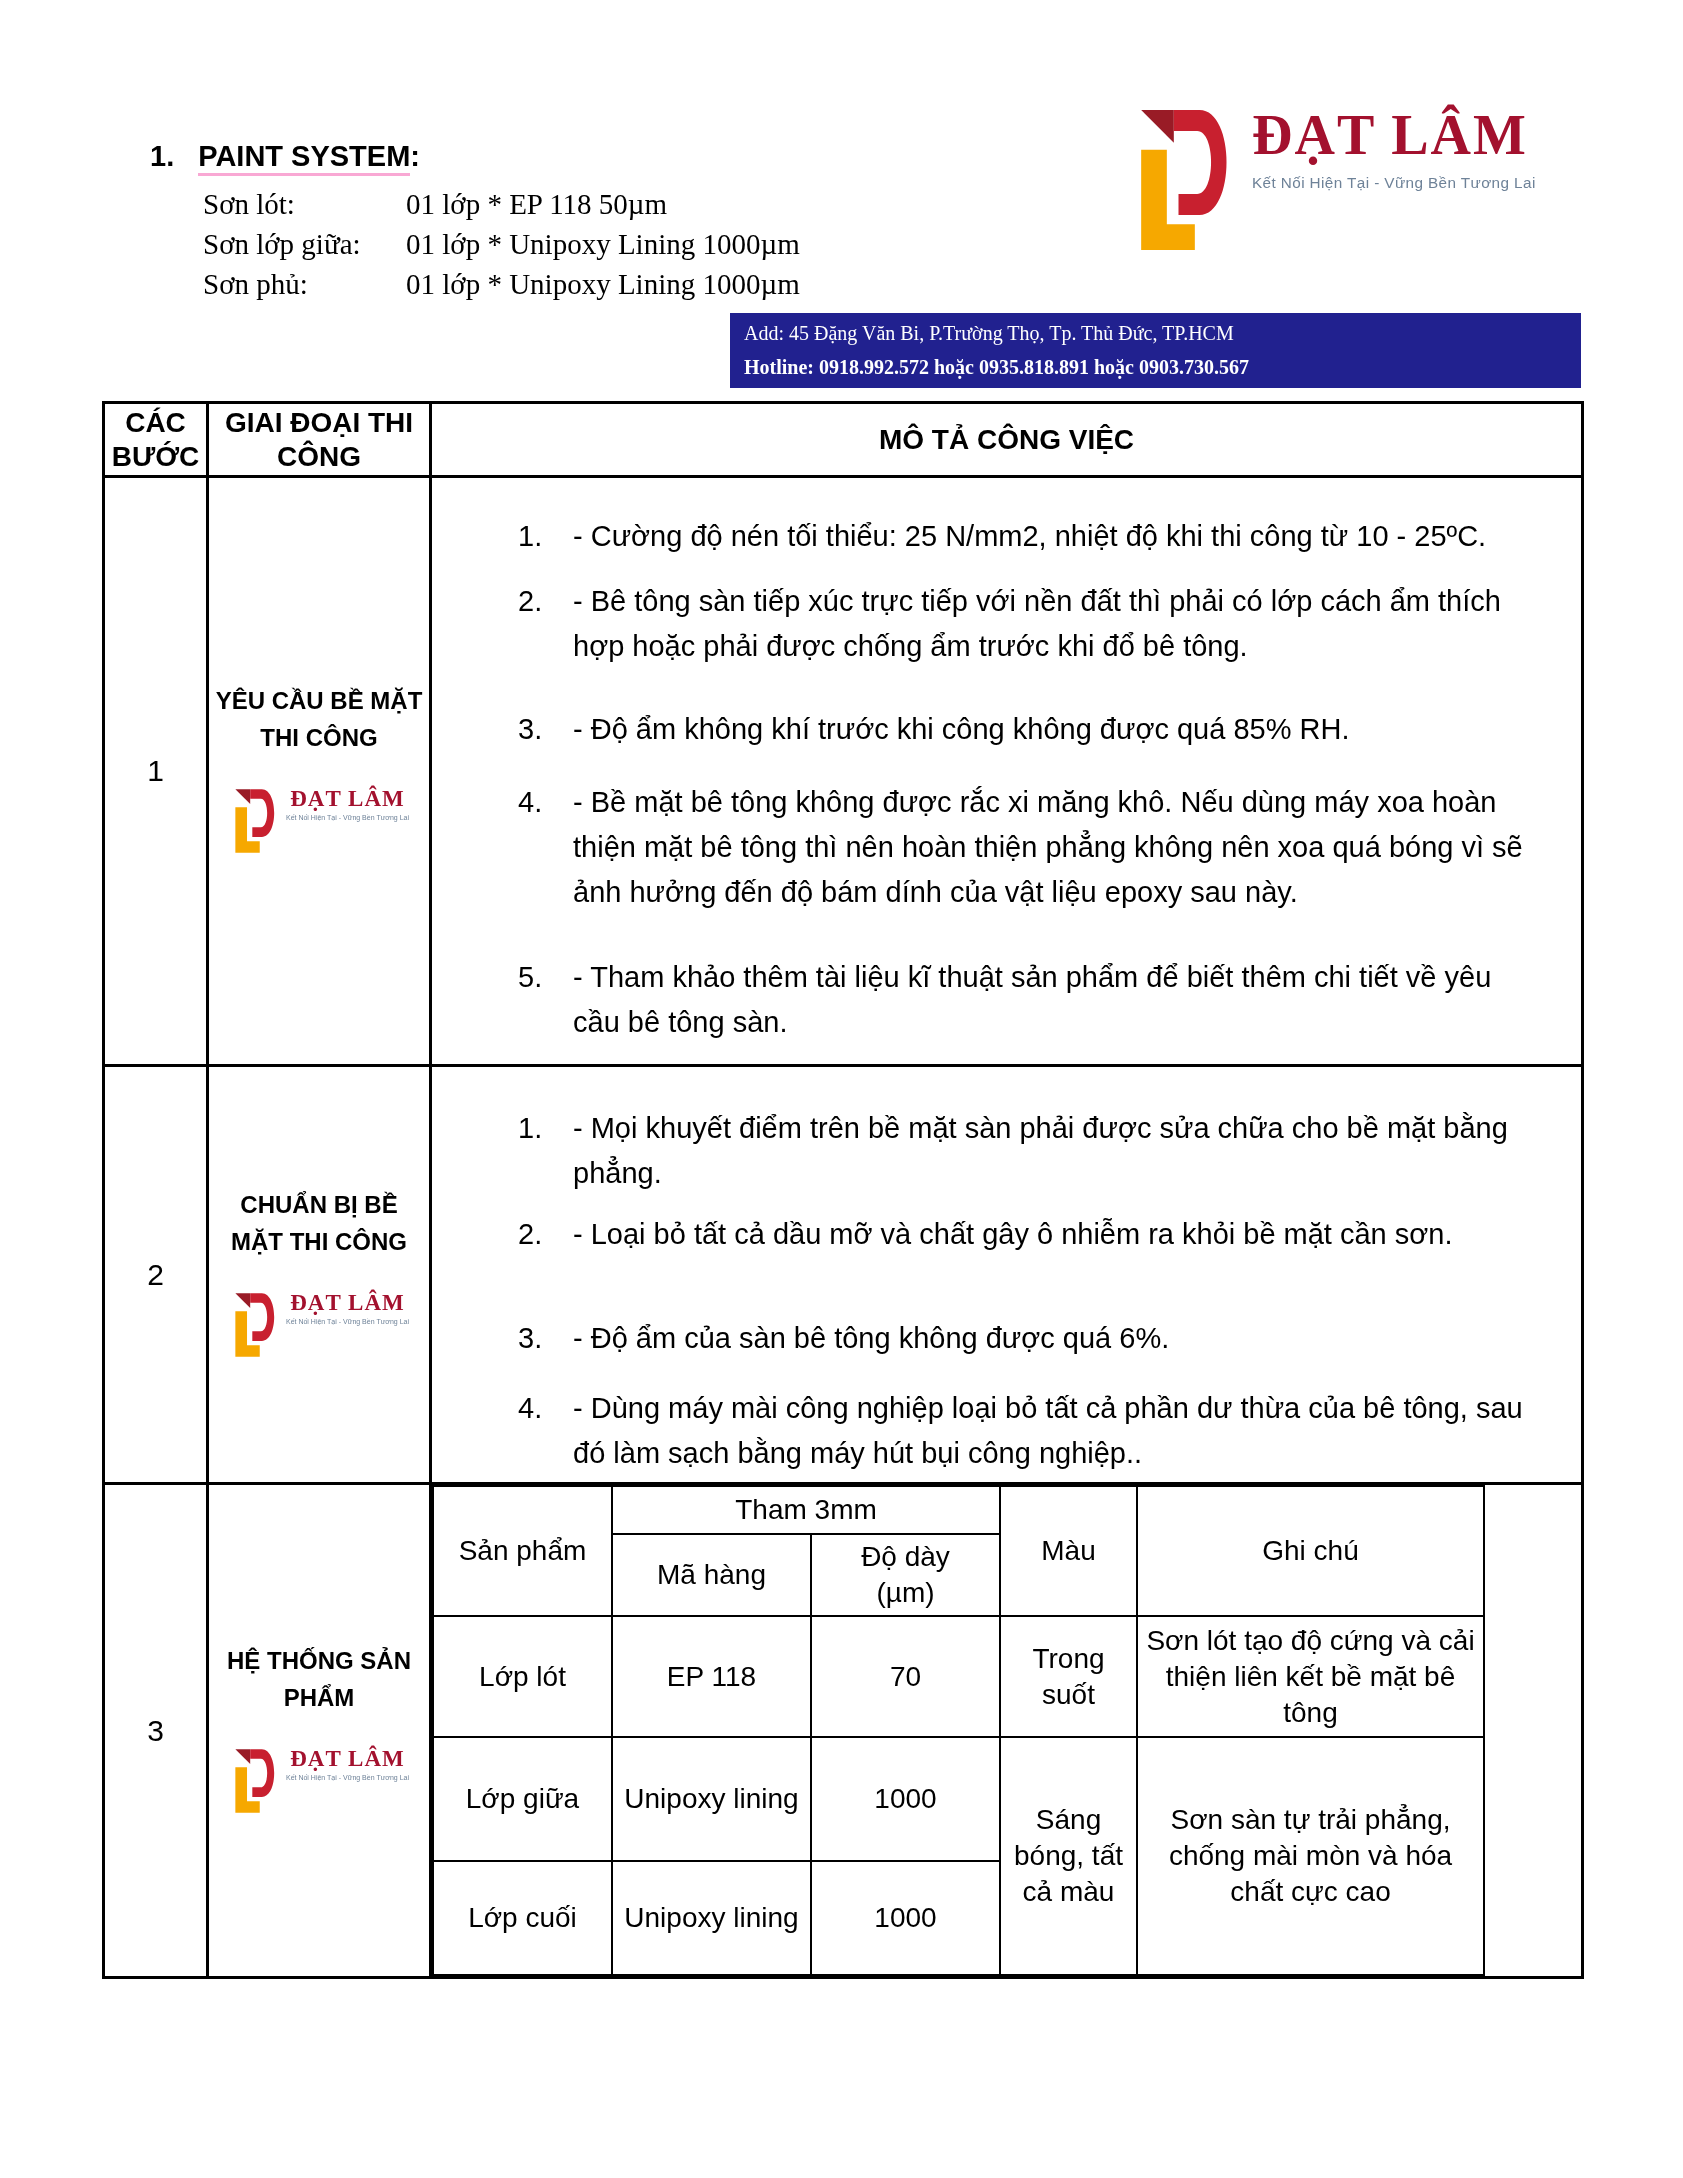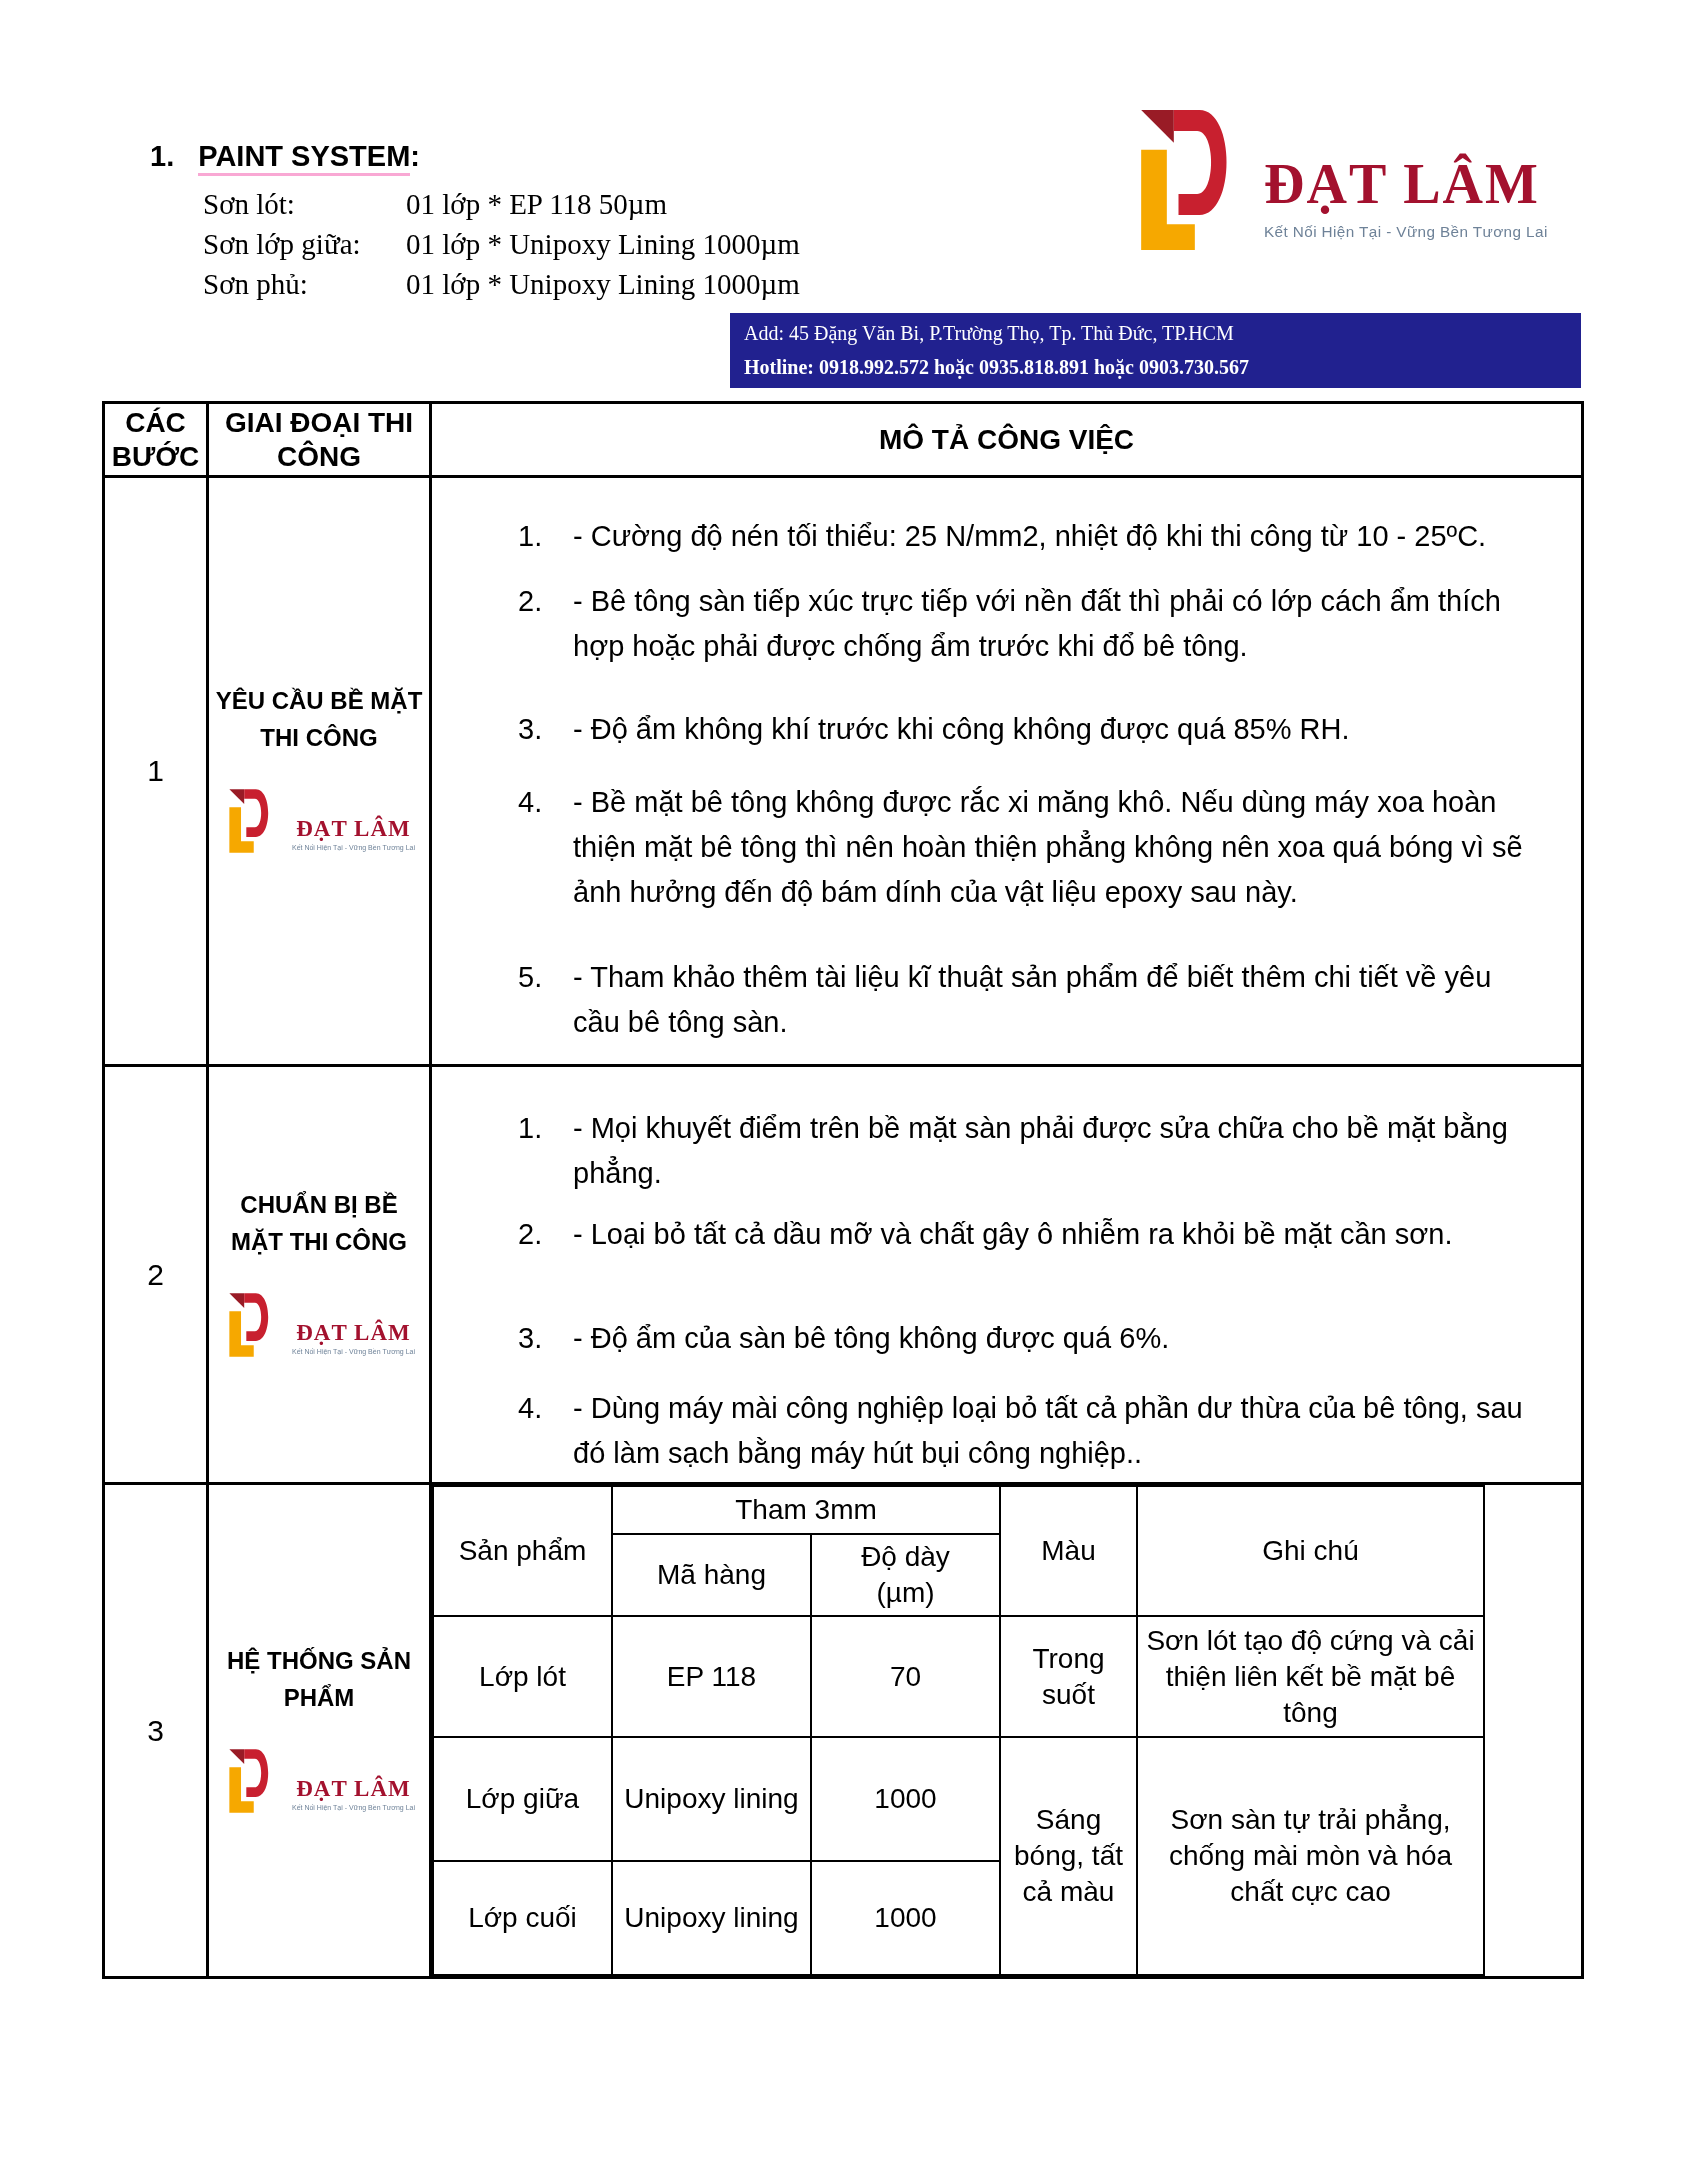--- a/index.html
+++ b/index.html
@@ -30,21 +30,21 @@
   }
   .section-heading .title{border-bottom:3px solid #f9a8d4;padding-bottom:1px;}
   .paint-lines{
     position:absolute;left:203px;top:184px;
     font-size:29px;line-height:40px;
   }
   .paint-line{display:flex;font-family:Liberation Serif, serif;}
   .paint-line .lbl{width:203px;}
 
   
-  .logo{display:inline-flex;align-items:flex-end;gap:12px;}
+  .logo{display:inline-flex;}
   .logo-mark svg{display:block;}
   .logo-text{display:flex;flex-direction:column;margin-left:8px;}
   .logo-name{font-family:"Liberation Serif","DejaVu Serif",serif;font-weight:bold;color:var(--name-red);white-space:nowrap;}
   .logo-tagline{color:var(--tagline-blue);white-space:nowrap;}
   .logo-large{position:absolute;left:1127px;top:103px;}
   .logo-large .logo-mark svg{width:117px;height:154px;}
   .logo-large .logo-text{margin-bottom:16px;}
   .logo-large .logo-name{font-size:56px;letter-spacing:2px;}
   .logo-large .logo-tagline{font-size:15.3px;margin-top:7px;letter-spacing:0.4px;}
   .logo-small .logo-mark svg{width:53px;height:70px;}

